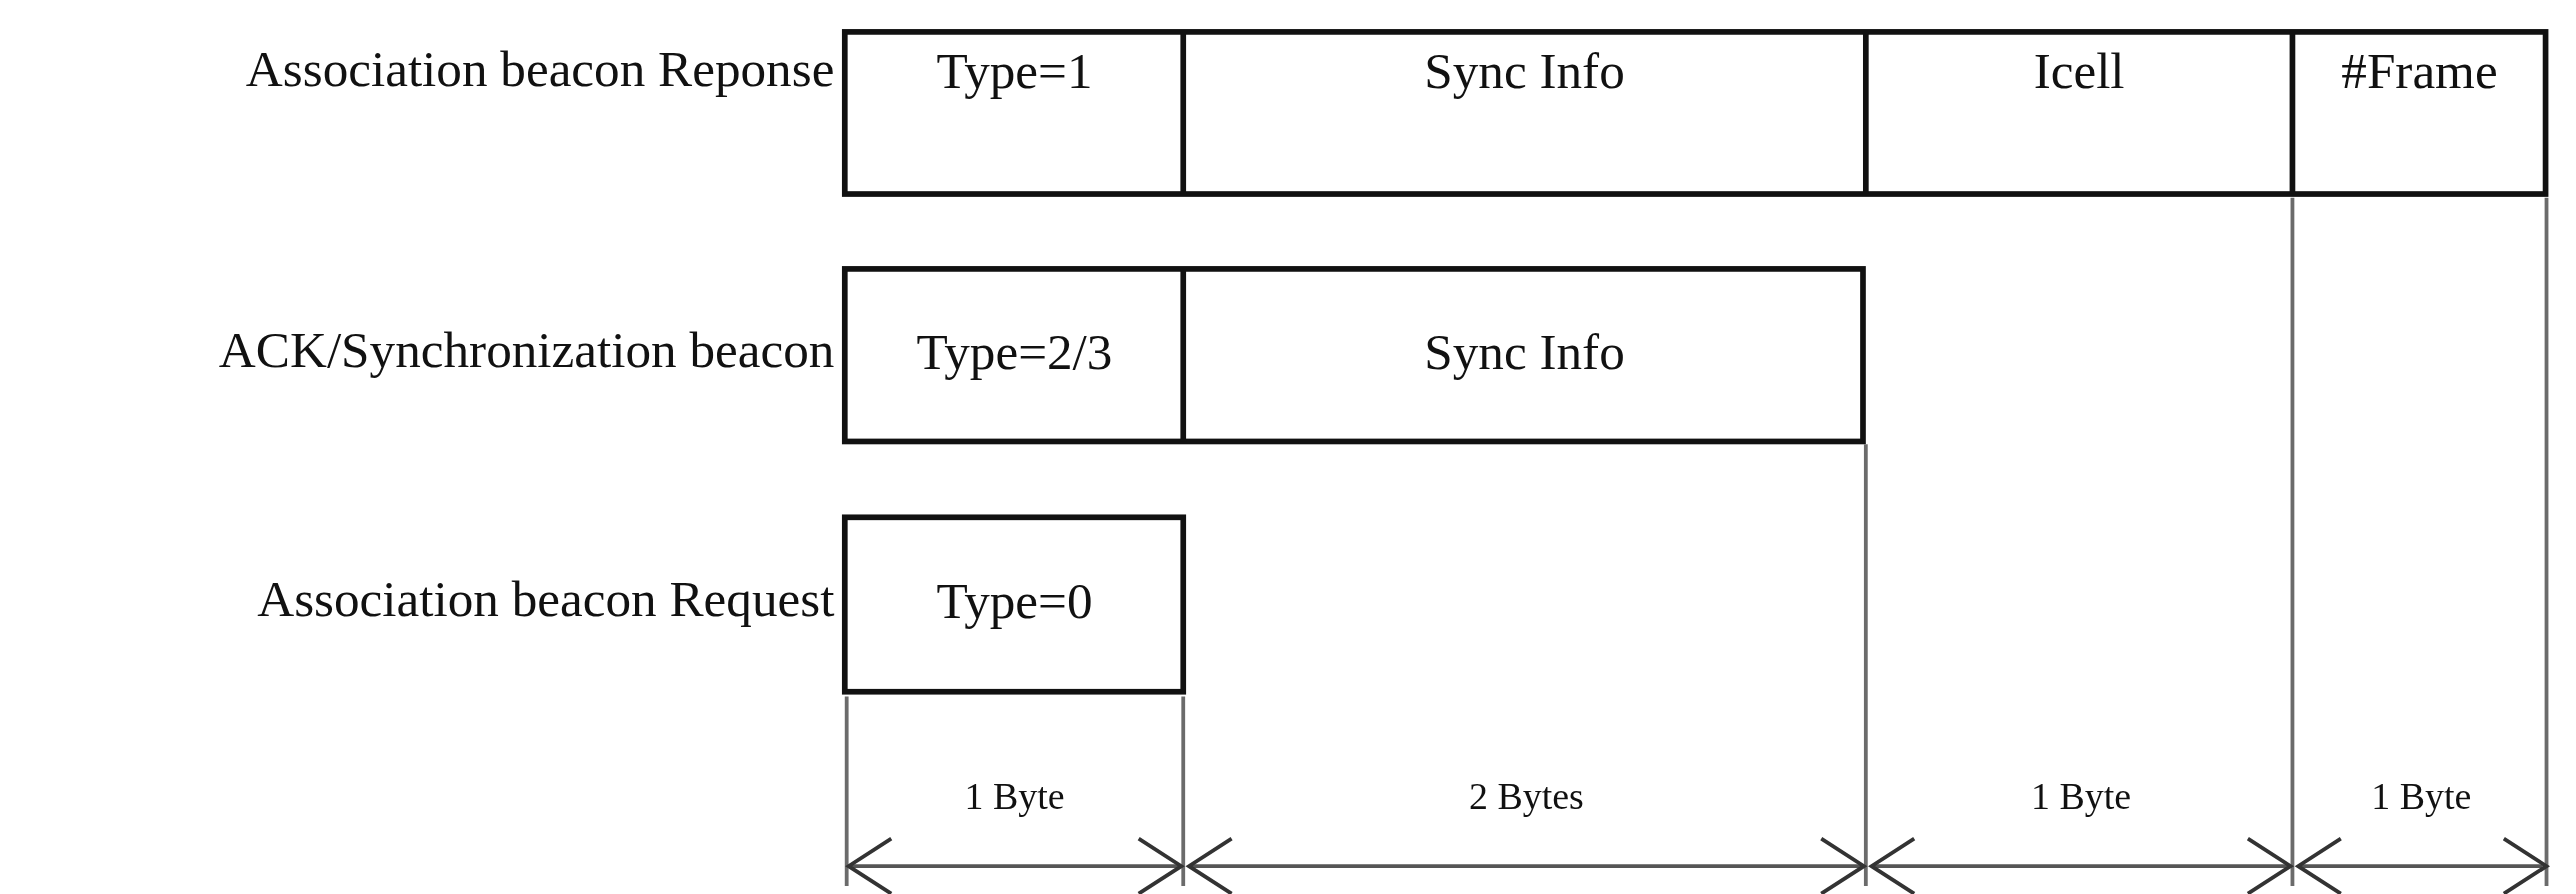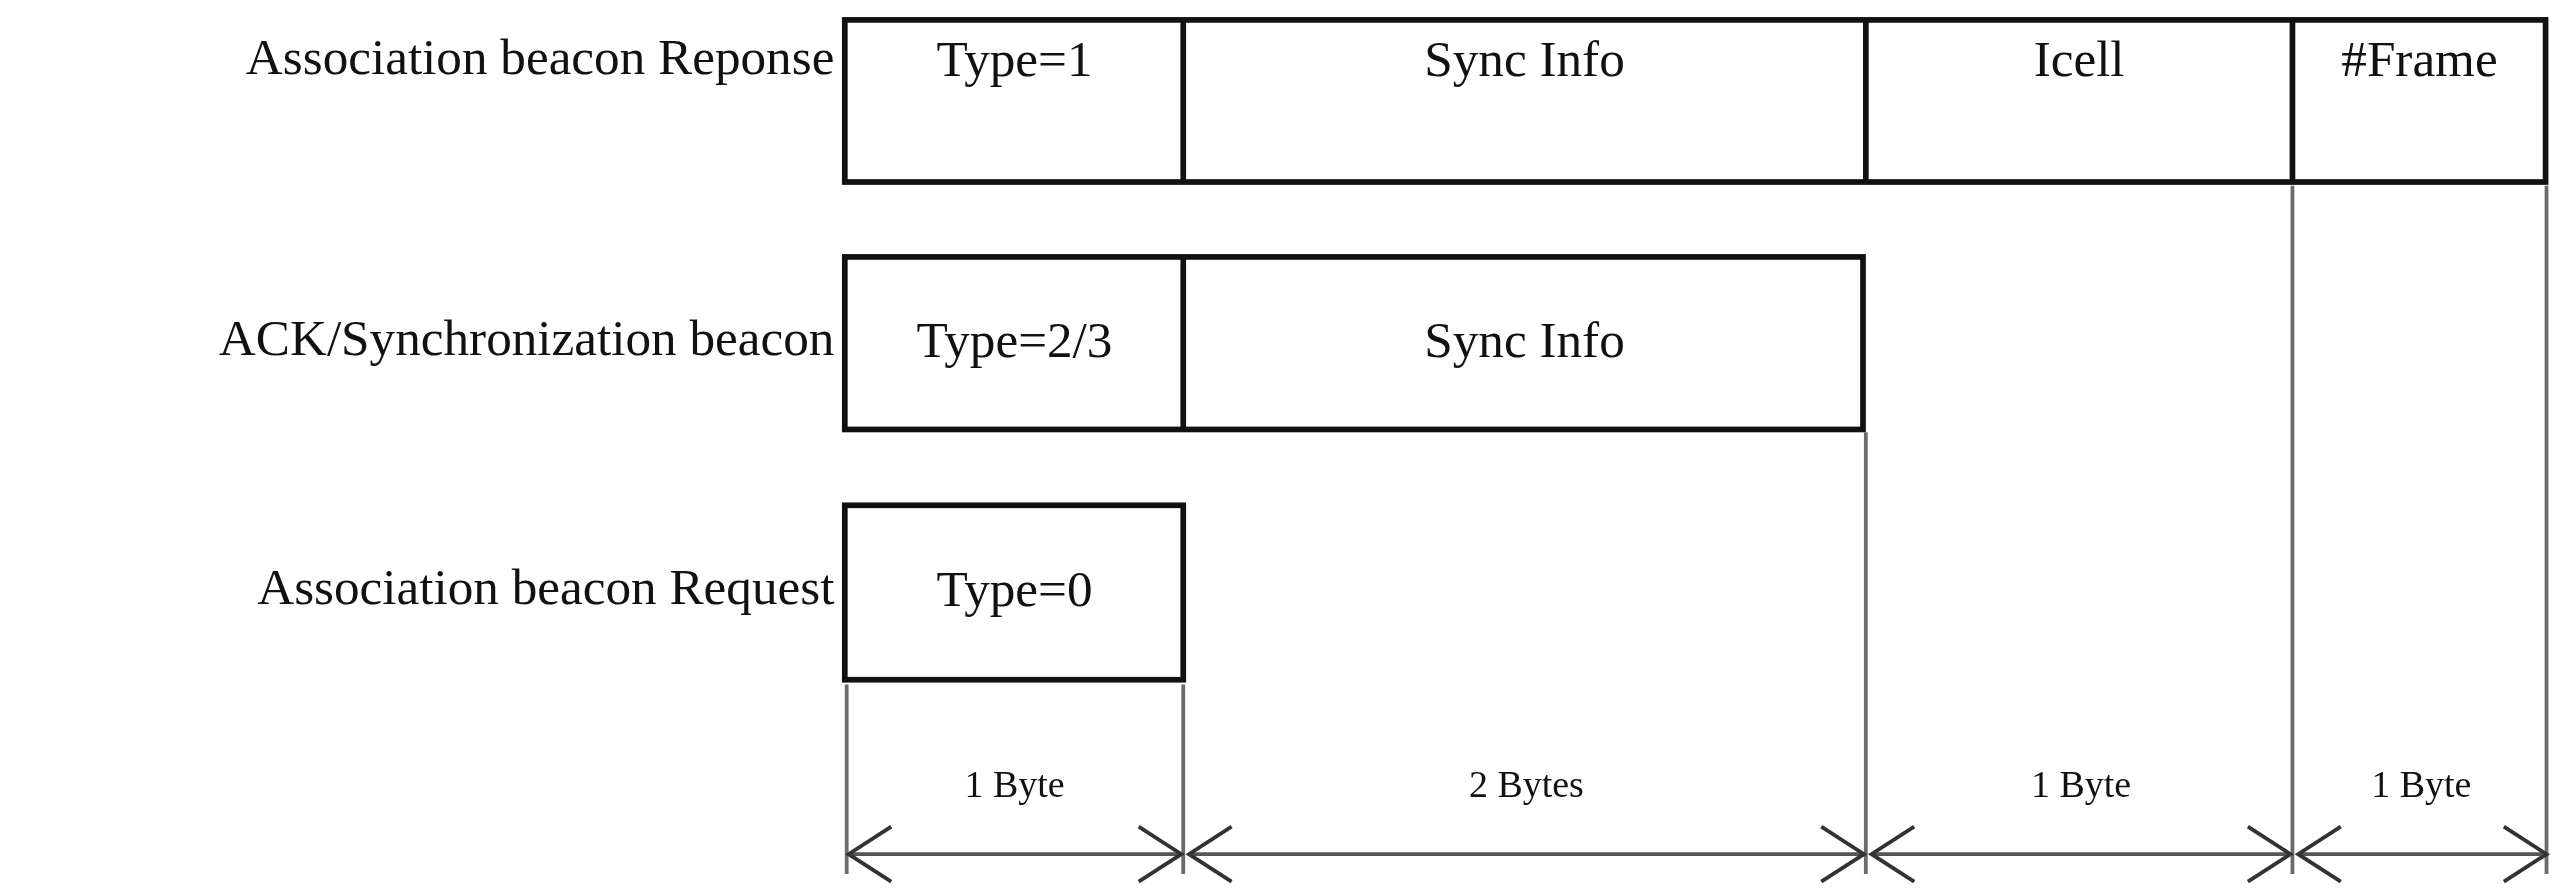--- a/index.html
+++ b/index.html
@@ -10,20 +10,21 @@
   body {
     width: 2576px;
     height: 894px;
     font-family: "Liberation Serif", "DejaVu Serif", serif;
     overflow: hidden;
   }
   #diagram-root {
     position: relative;
     width: 2576px;
     height: 729px;
+    margin-top: 12px;
   }
   svg.frame-diagram {
     display: block;
     width: 2576px;
     height: 894px;
   }
   .row-label {
     font-family: "Liberation Serif", "DejaVu Serif", serif;
     font-size: 54px;
     fill: #111111;

